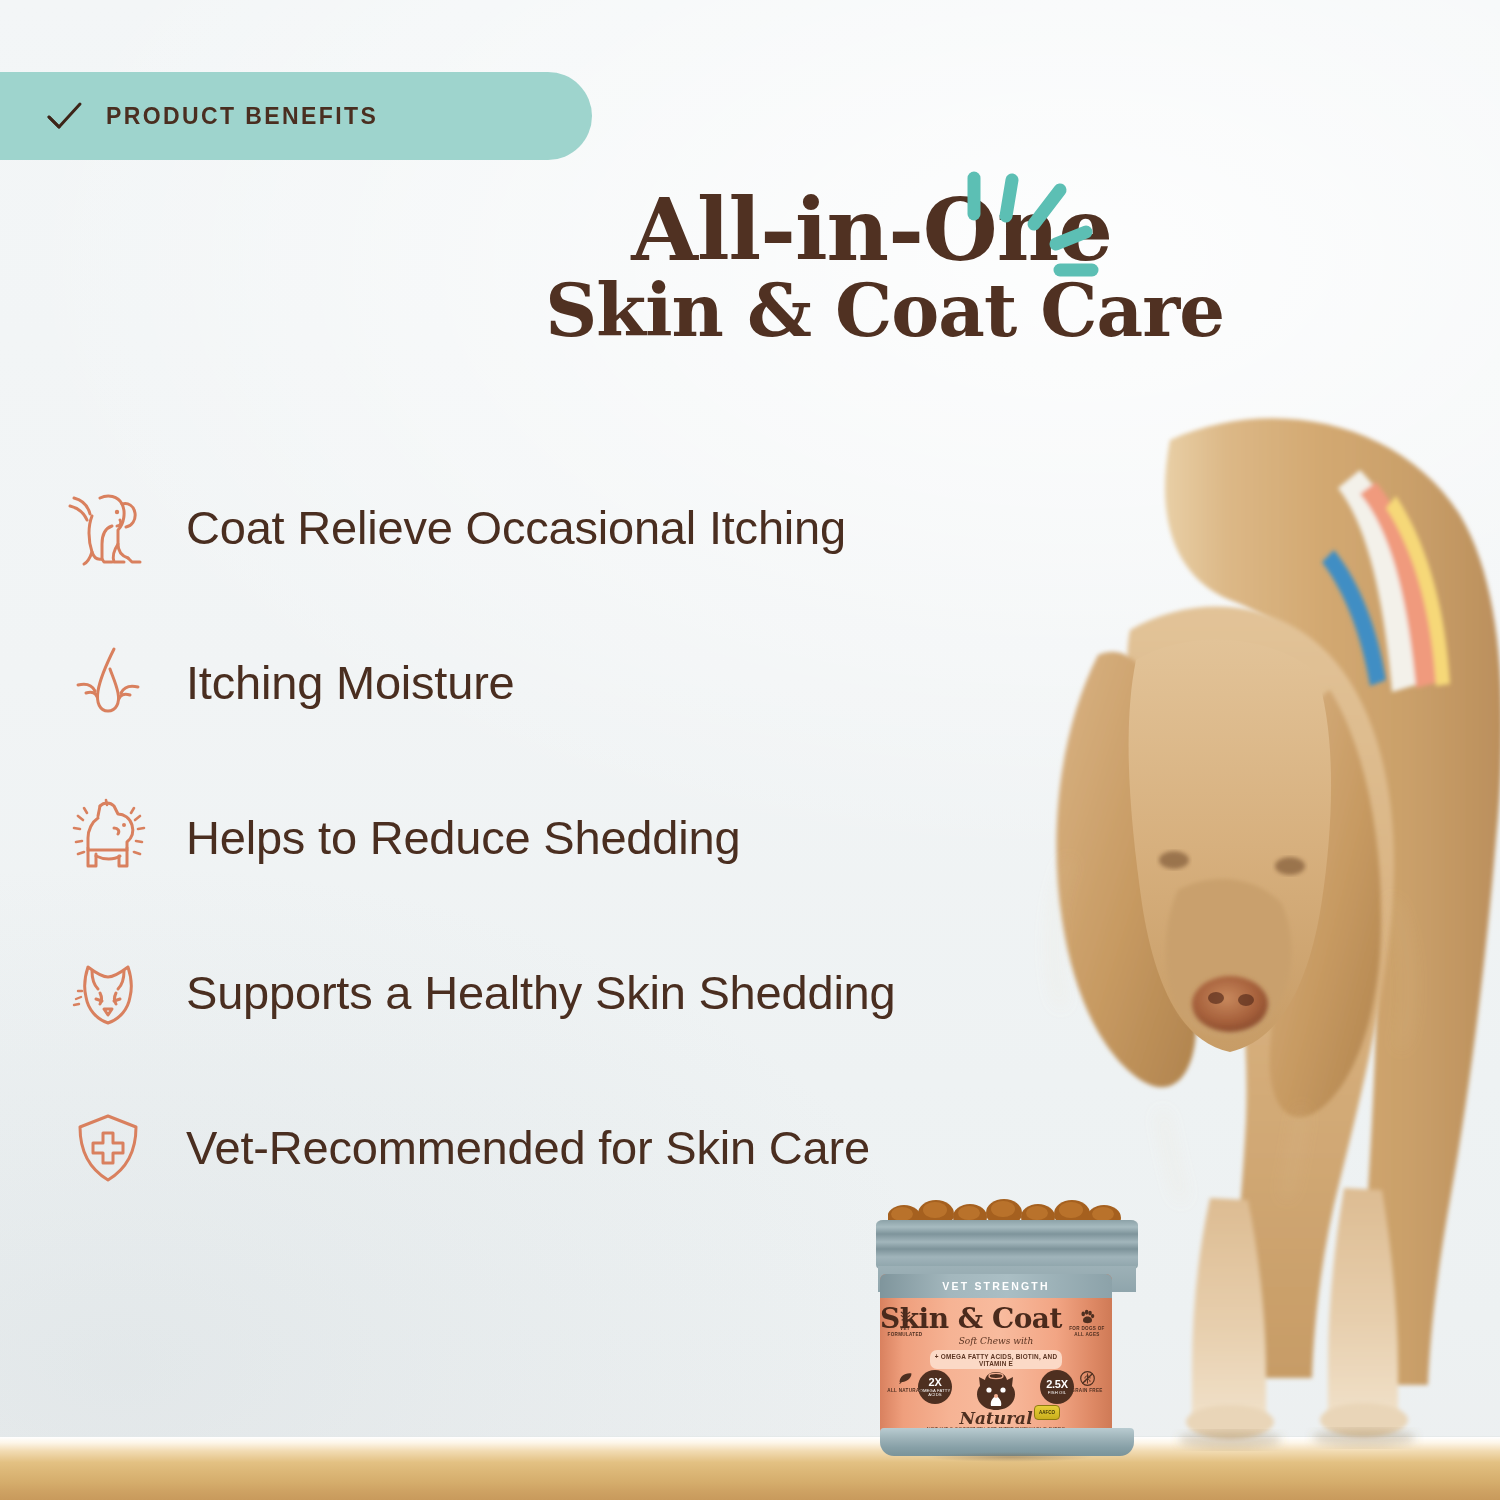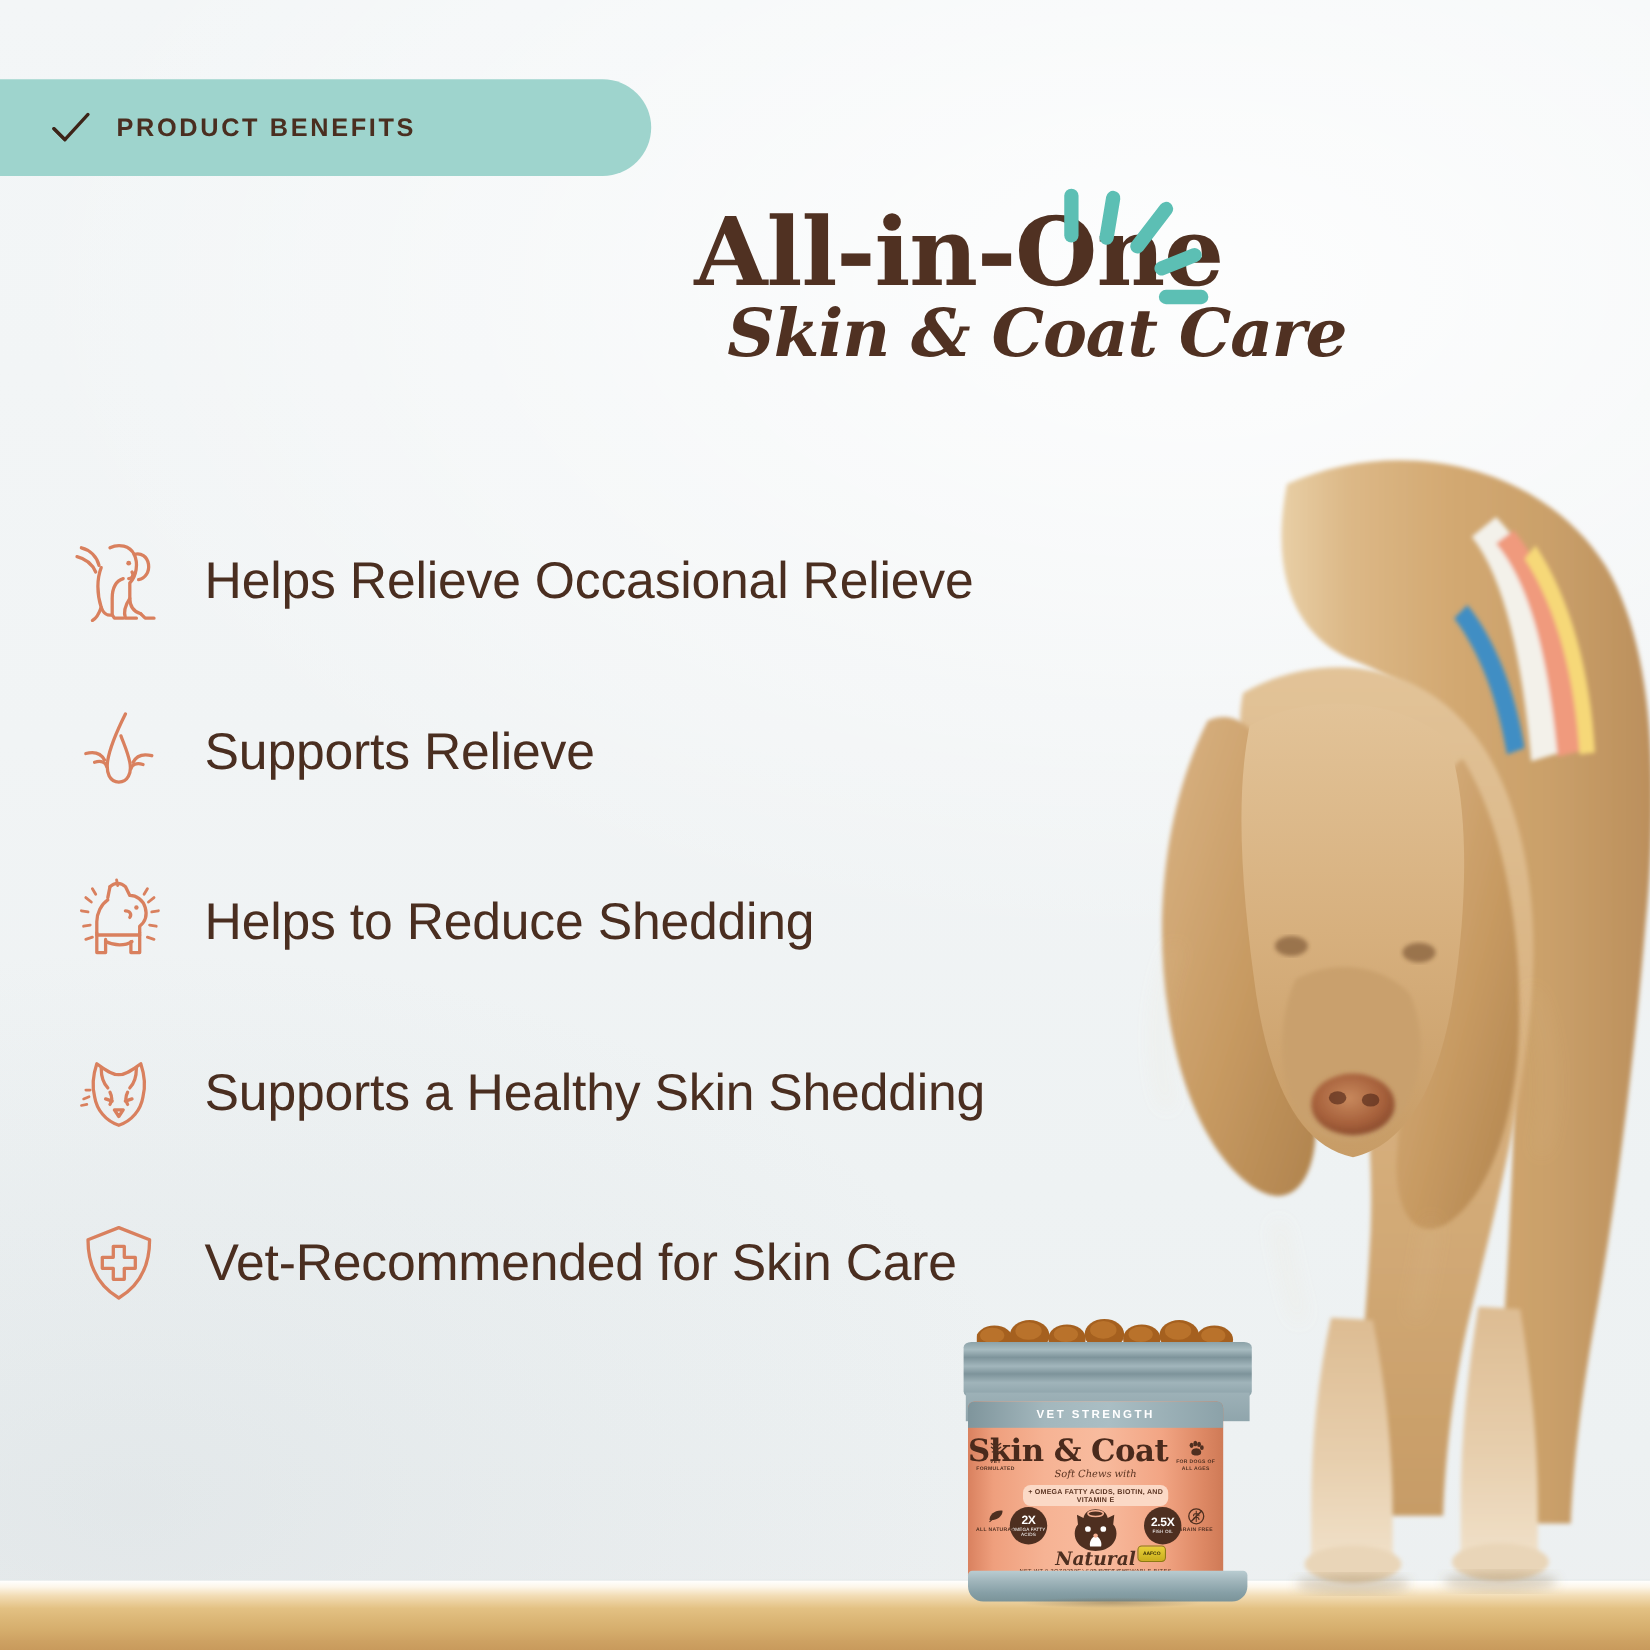--- a/index.html
+++ b/index.html
@@ -55,21 +55,21 @@
   #headline .hl-line {
     font-family:"DejaVu Serif", serif;
     font-weight:bold;
     color:#503122;
     font-size:88px;
     line-height:1.02;
     letter-spacing:-1px;
     white-space:nowrap;
   }
   #headline .hl-line.l1 { padding-right:118px; font-size:86px; }
-  #headline .hl-line.l2 { font-size:60px; padding-right:6px;font-style:italic; }
+  #headline .hl-line.l2 { font-size:72px; padding-right:6px; }
 
   #sparkle { position:absolute; left:950px; top:162px; width:170px; height:140px; }
 
   
   #benefit-list {
     position:absolute; left:62px; top:450px; width:1010px;
   }
   .benefit-row {
     display:flex; align-items:center; gap:32px;
     height:155px;
@@ -324,35 +324,35 @@
         <circle cx="55" cy="30" r="2.2" fill="#d9805e" stroke="none"></circle>
         <path d="M58 38 C60 41 58 44 55 44"></path>
         <path d="M30 34 C26 44 26 58 30 70 C32 76 36 78 40 77 L40 62
                  C40 52 44 46 50 44"></path>
         <path d="M30 70 C28 76 26 80 22 82"></path>
         <path d="M40 77 L42 80 L50 80"></path>
         <path d="M56 62 C52 68 50 74 52 80 L62 80"></path>
         <path d="M66 76 L70 80 L78 80"></path>
       </svg>
     </span>
-    <span class="benefit-text">Helps Relieve Occasional Relieve</span>
+    <span class="benefit-text">Coat Relieve Occasional Itching</span>
   </div>
 
   <div class="benefit-row">
     <span class="benefit-icon">
       <svg viewBox="0 0 92 92" width="92" height="92" fill="none" stroke="#d9805e" stroke-width="3" stroke-linecap="round" stroke-linejoin="round">
         <path d="M52 12 C44 28 38 42 36 54 C34 66 38 74 46 74
                  C54 74 58 66 56 56 C54 46 50 38 48 32"></path>
         <path d="M16 48 C24 46 30 48 33 54"></path>
         <path d="M76 50 C68 48 62 50 59 56"></path>
         <path d="M24 56 C30 54 34 56 35 60"></path>
         <path d="M68 58 C62 56 58 58 57 62"></path>
       </svg>
     </span>
-    <span class="benefit-text">Supports Relieve</span>
+    <span class="benefit-text">Itching Moisture</span>
   </div>
 
   <div class="benefit-row">
     <span class="benefit-icon">
       <svg viewBox="0 0 92 92" width="92" height="92" fill="none" stroke="#d9805e" stroke-width="3" stroke-linecap="round" stroke-linejoin="round">
         <path d="M38 14 C42 10 48 10 52 14 L56 22 C62 22 68 26 70 33
                  C72 40 70 46 65 50 L65 56"></path>
         <path d="M38 14 L36 24"></path>
         <circle cx="62" cy="33" r="2" fill="#d9805e" stroke="none"></circle>
         <path d="M52 36 C56 36 58 39 56 42"></path>

